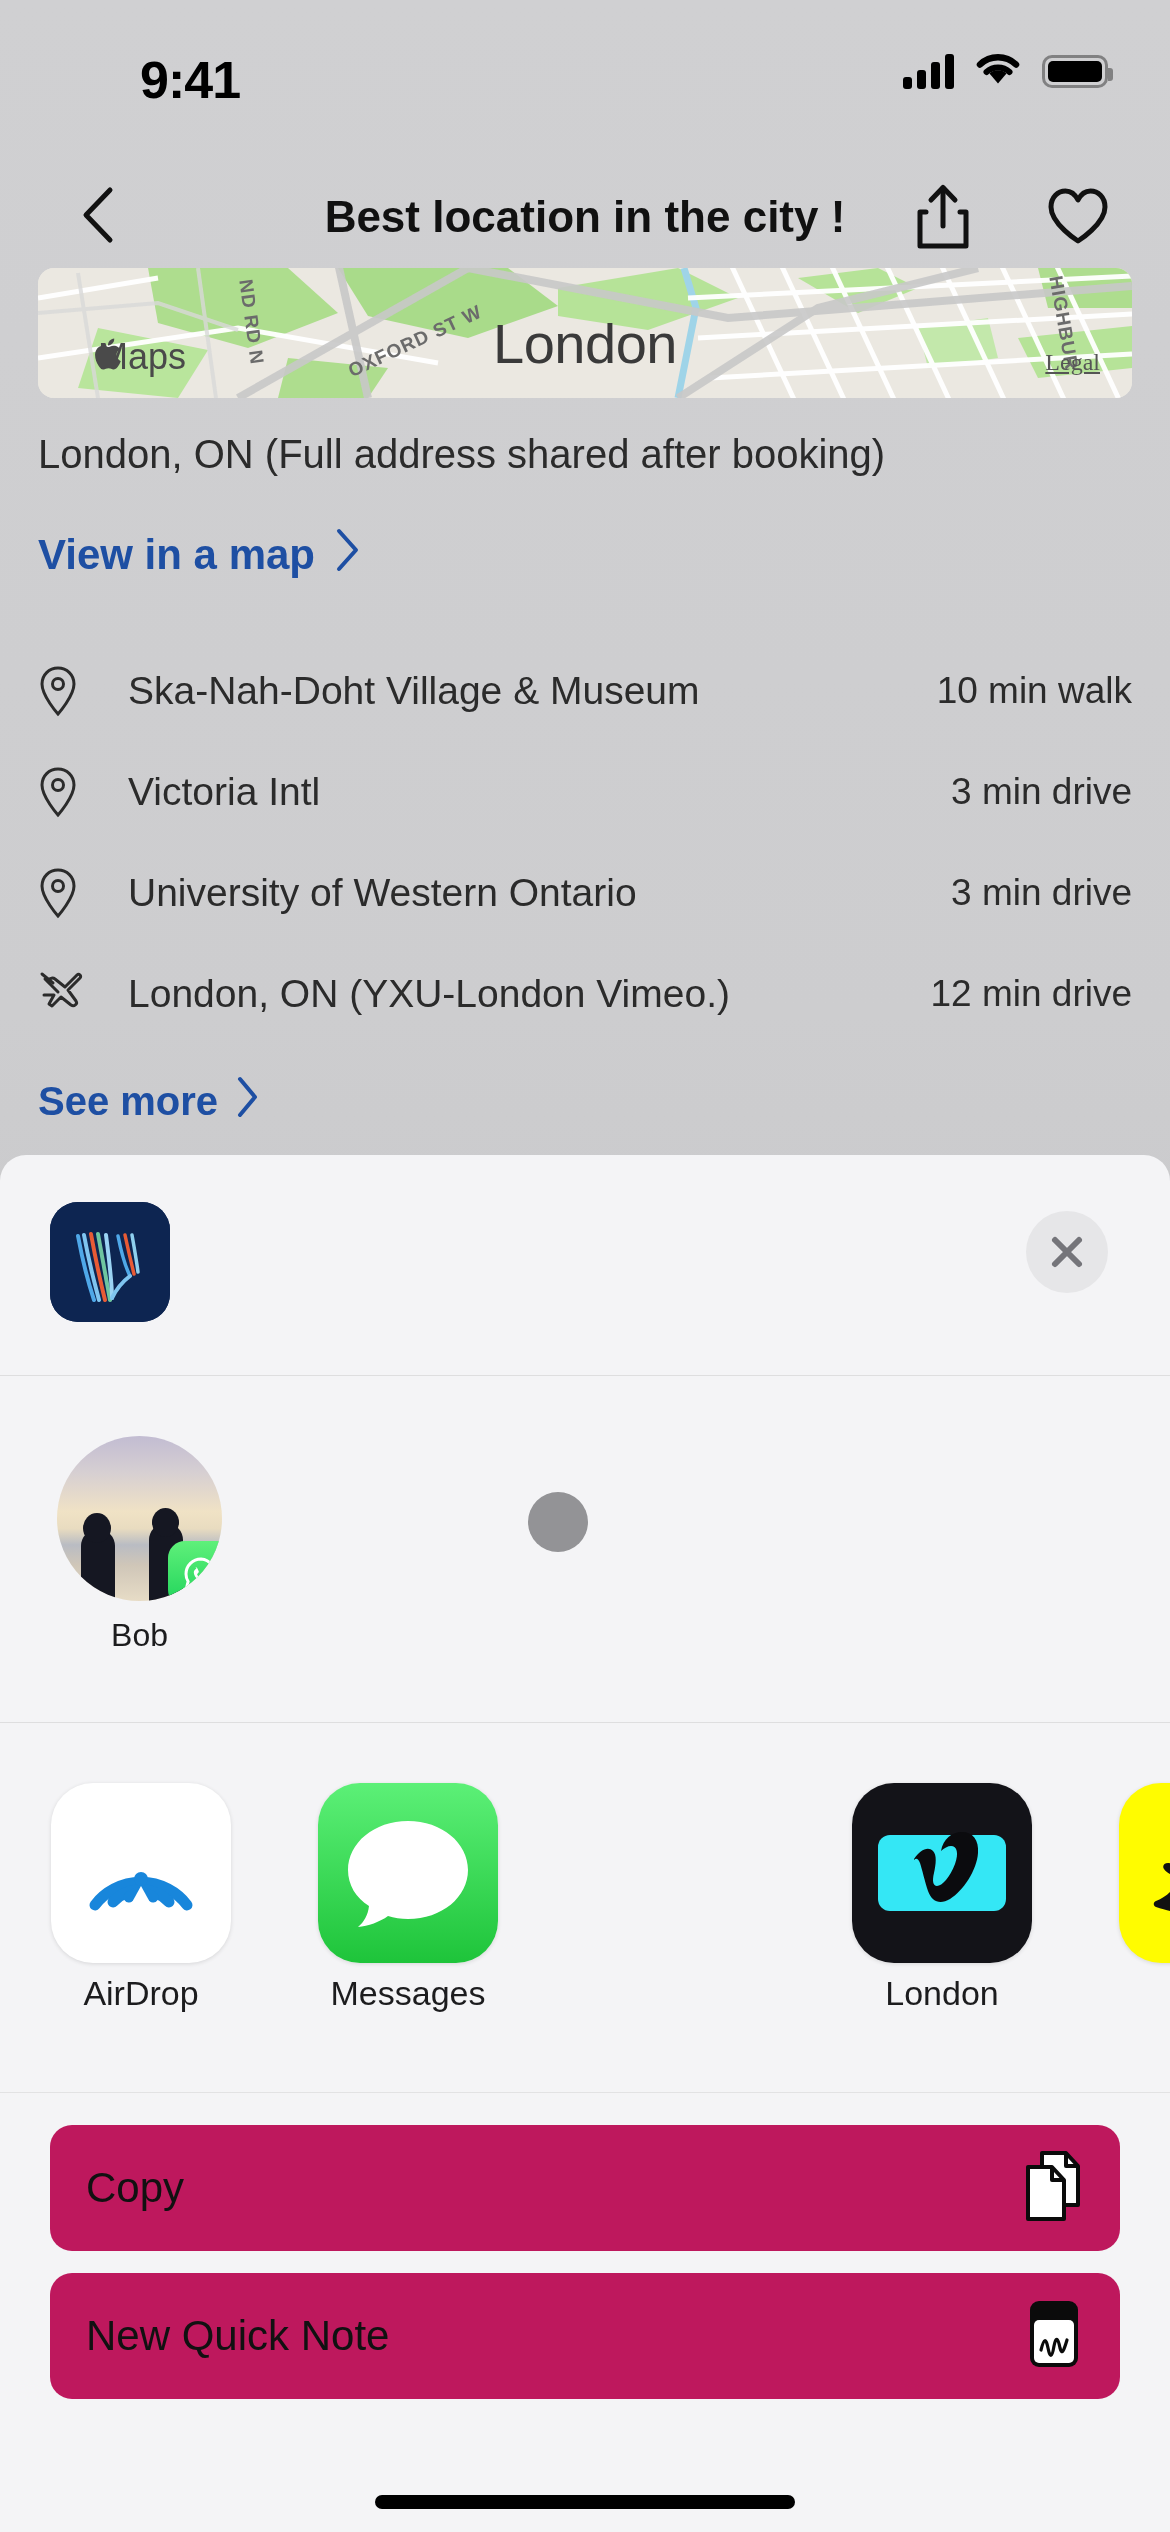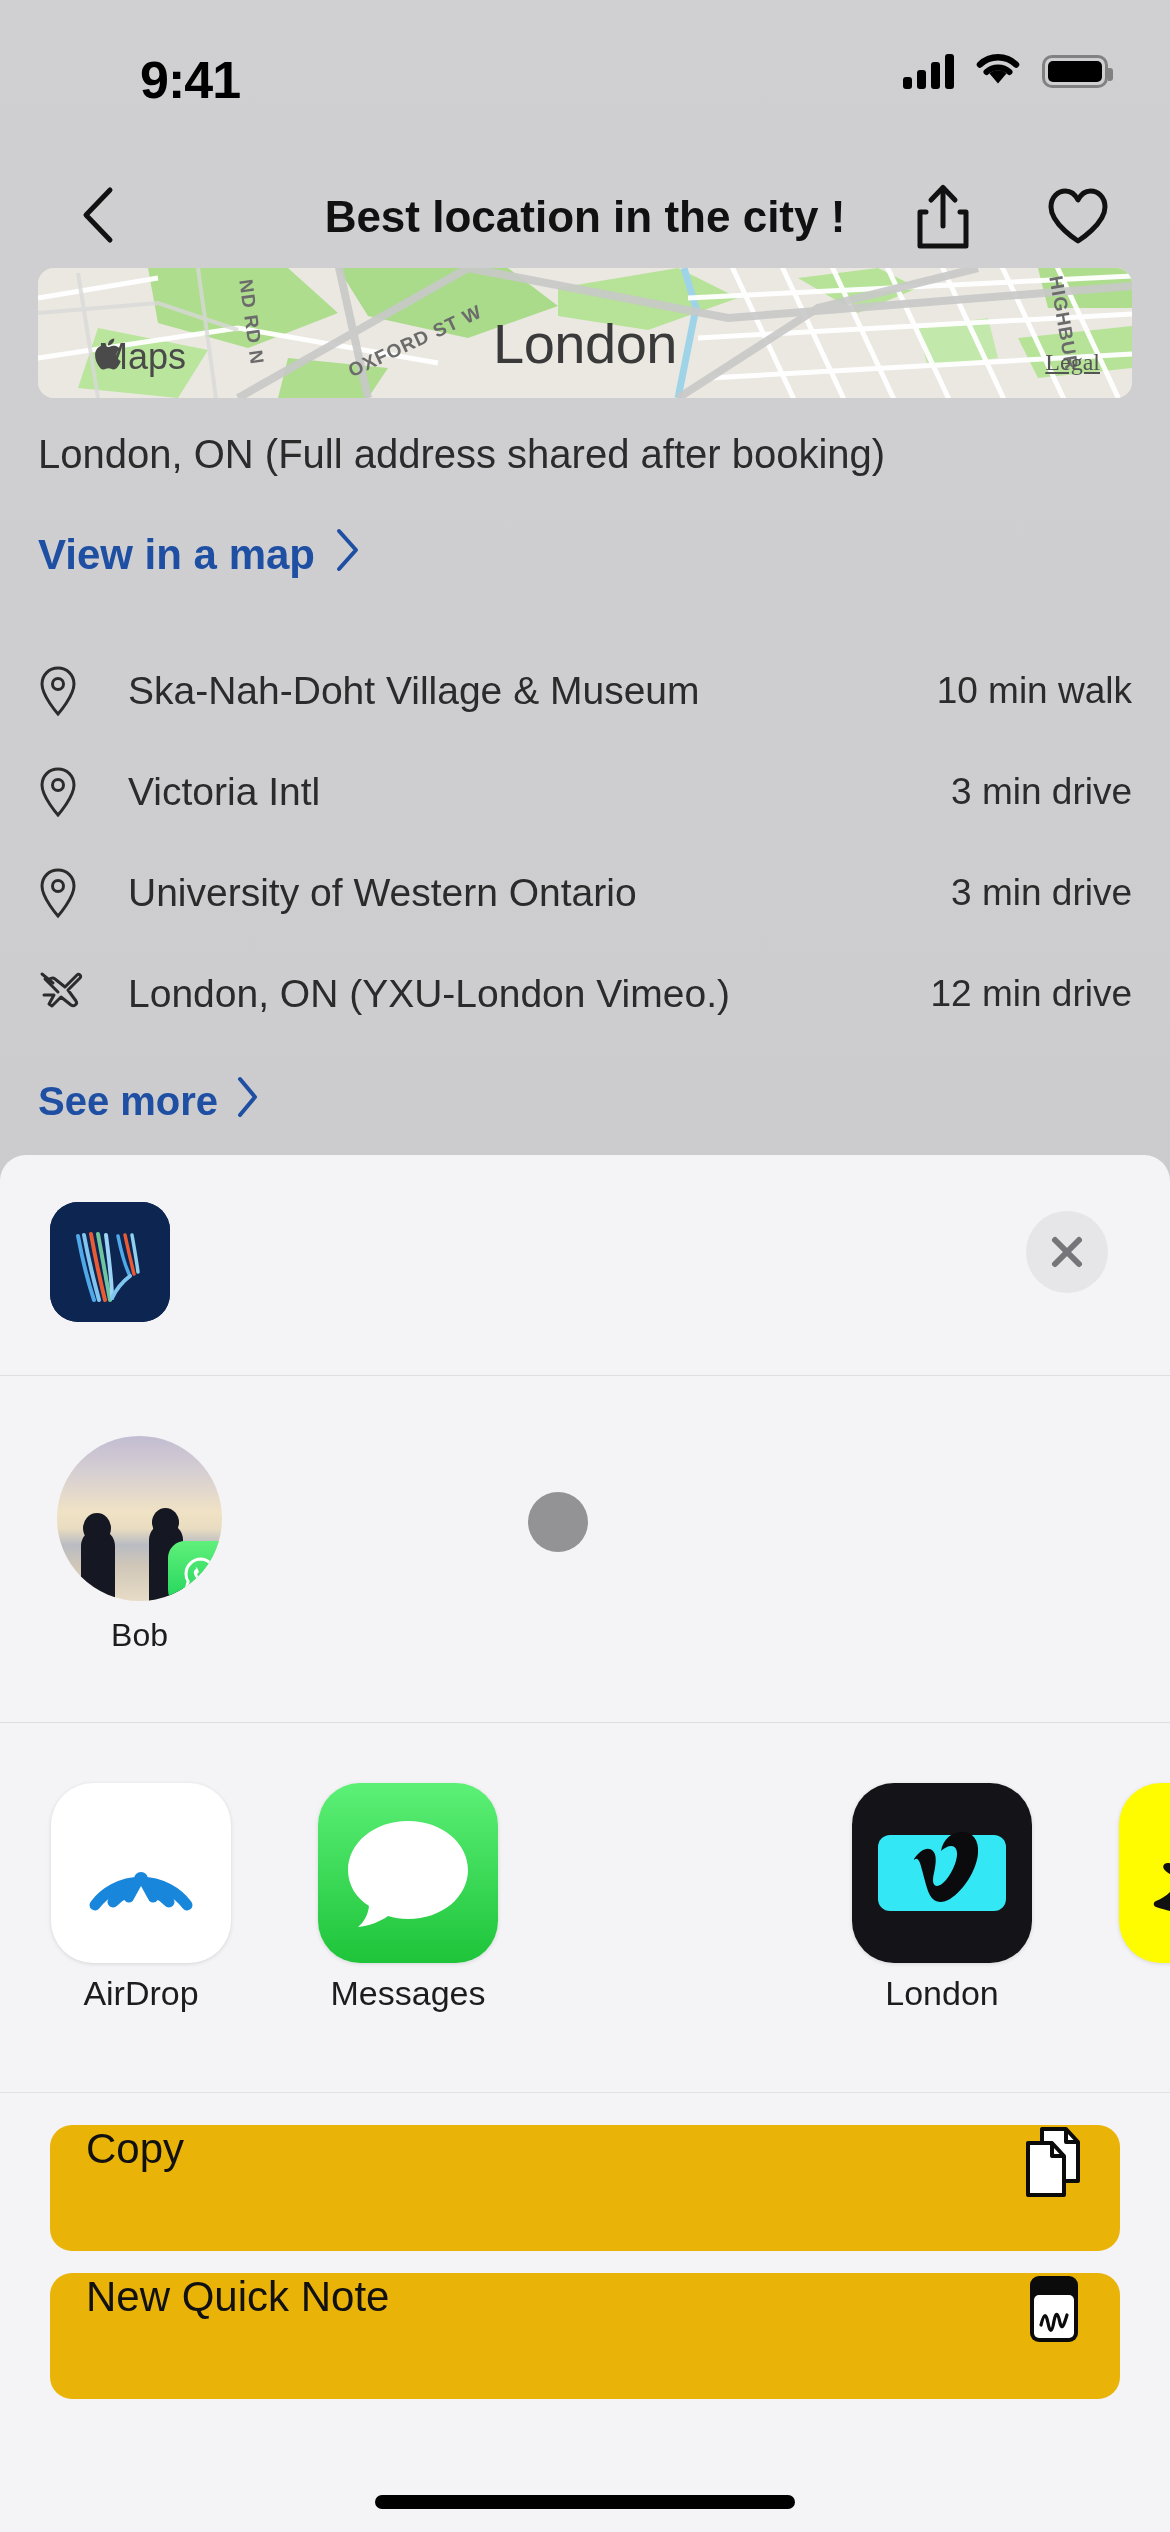--- a/index.html
+++ b/index.html
@@ -178,22 +178,22 @@
     position:relative; overflow:hidden;
     box-shadow:0 1px 4px rgba(0,0,0,.12);
   }
   .app-label {
     margin-top:11px; font-size:34px; color:#1c1c1e; white-space:nowrap;
   }
 
   #actions { position:relative; padding:32px 50px 0; }
   .action-row {
     position:relative; height:126px; margin-bottom:22px;
-    background:#eab308; border-radius:22px;
-    display:flex; align-items:flex-start; justify-content:space-between;
+    background:#be185d; border-radius:22px;
+    display:flex; align-items:center; justify-content:space-between;
     padding:0 36px;
   }
   .action-label { font-size:42px; color:#111; }
 
   #home-indicator {
     position:absolute; left:50%; bottom:23px; transform:translateX(-50%);
     width:420px; height:14px; border-radius:7px; background:#000;
   }
 </style>
 </head>

